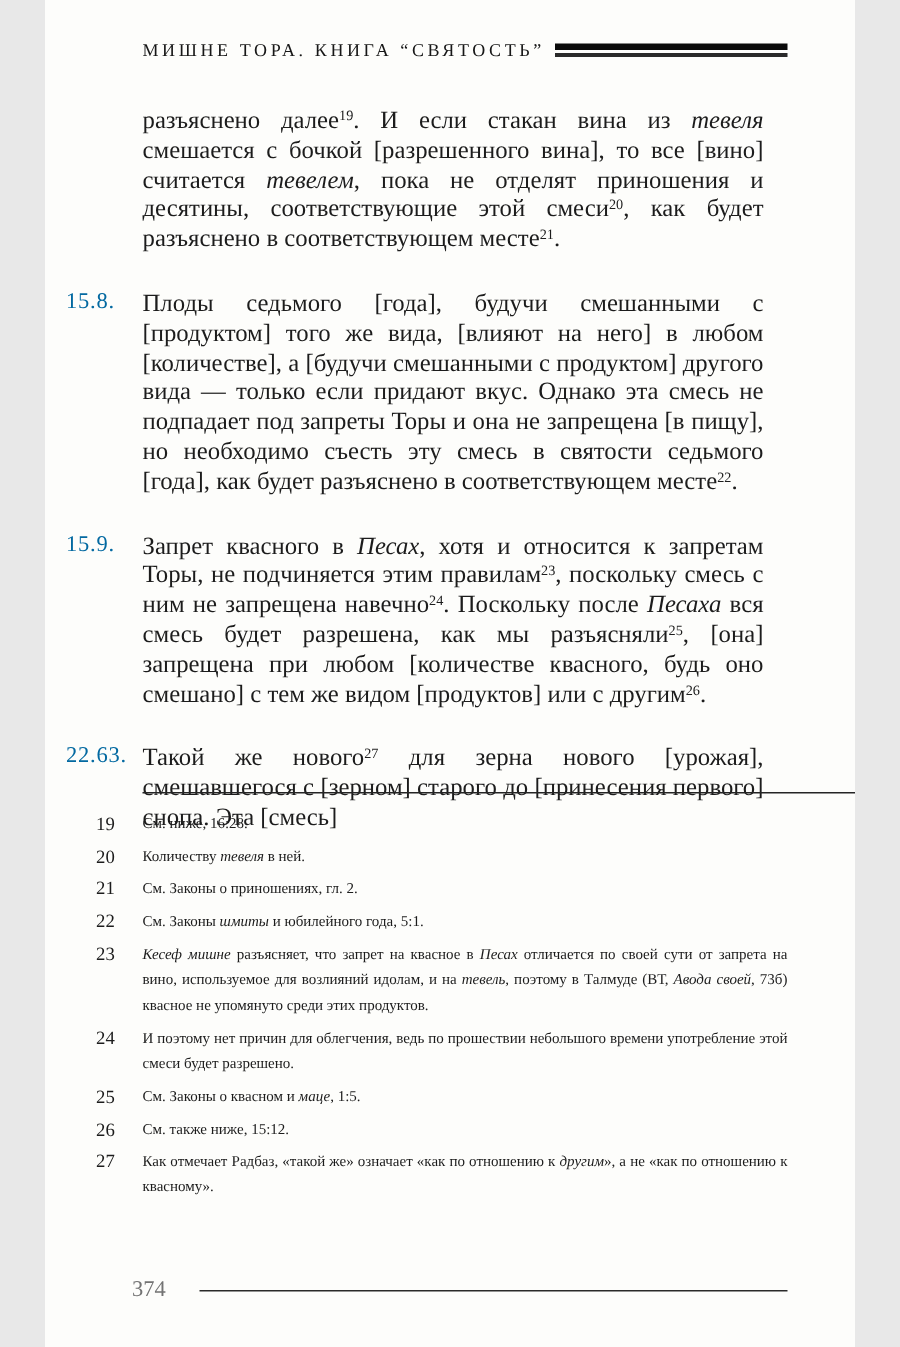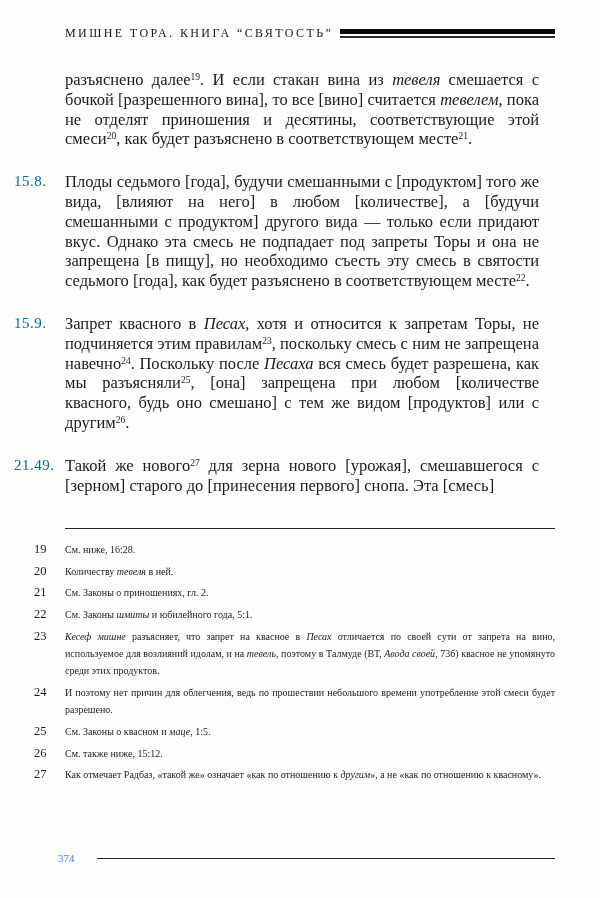--- a/index.html
+++ b/index.html
@@ -1,19 +1,19 @@
 <!DOCTYPE html>
 <html><head>
 <meta charset="utf-8">
 <style>
   html,body { margin:0; padding:0; }
   body { background:#e8e8e8; }
   .page {
     position:relative;
-    width:600px; height:898px;
+    width:540px; height:898px;
     margin:0 auto;
     background:#fdfdfb;
     font-family:"Liberation Serif","DejaVu Serif",serif;
     color:#1c1c1c;
     box-sizing:border-box;
     overflow:hidden;
   }
   
   .header {
     position:absolute; top:26px; left:65px; right:45px;
@@ -53,21 +53,21 @@
   .fnum { position:absolute; left:-31px; top:1px; font-size:12.5px; }
   .fn p {
     margin:0; font-size:10px; line-height:17.2px;
     text-align:justify; text-justify:inter-word;
   }
   
   .footer {
     position:absolute; left:58px; right:45px; top:852px;
     display:flex; align-items:center;
   }
-  .folio { font-size:11px; color:#3b82f6; }
+  .folio { font-size:15px; color:#737373; }
   .footer-rule { flex:1; margin-left:22px; border-top:1.6px solid #2a2a2a; height:0; }
 </style>
 </head>
 <body>
 
 <div class="page">
 
   <div class="header">
     <span class="running-head">МИШНЕ ТОРА. КНИГА “СВЯТОСТЬ”</span>
     <span class="header-rule"></span>
@@ -80,21 +80,21 @@
     </div>
     <div class="para">
       <span class="pnum">15.8.</span>
       <p><span>Плоды седьмого [года], будучи смешанными с [продуктом] того же вида, [влияют на него] в любом [количестве], а [будучи смешанными с продуктом] другого вида — только если придают вкус. Однако эта смесь не подпадает под запреты Торы и она не запрещена [в пищу], но необходимо съесть эту смесь в святости седьмого [года], как будет разъяснено в соответствующем месте</span><sup>22</sup><span>.</span></p>
     </div>
     <div class="para">
       <span class="pnum">15.9.</span>
       <p><span>Запрет квасного в </span><span class="it">Песах</span><span>, хотя и относится к запретам Торы, не подчиняется этим правилам</span><sup>23</sup><span>, поскольку смесь с ним не запрещена навечно</span><sup>24</sup><span>. Поскольку после </span><span class="it">Песаха</span><span> вся смесь будет разрешена, как мы разъясняли</span><sup>25</sup><span>, [она] запрещена при любом [количестве квасного, будь оно смешано] с тем же видом [продуктов] или с другим</span><sup>26</sup><span>.</span></p>
     </div>
     <div class="para">
-      <span class="pnum">21.49.</span>
+      <span class="pnum">22.63.</span>
       <p><span>Такой же нового</span><sup>27</sup><span> для зерна нового [урожая], смешавшегося с [зерном] старого до [принесения первого] снопа. Эта [смесь]</span></p>
     </div>
   </div>
 
   <div class="fnsep"></div>
 
   <div class="footnotes">
     <div class="fn">
       <span class="fnum">19</span>
       <p><span>См. ниже, 16:28.</span></p>

